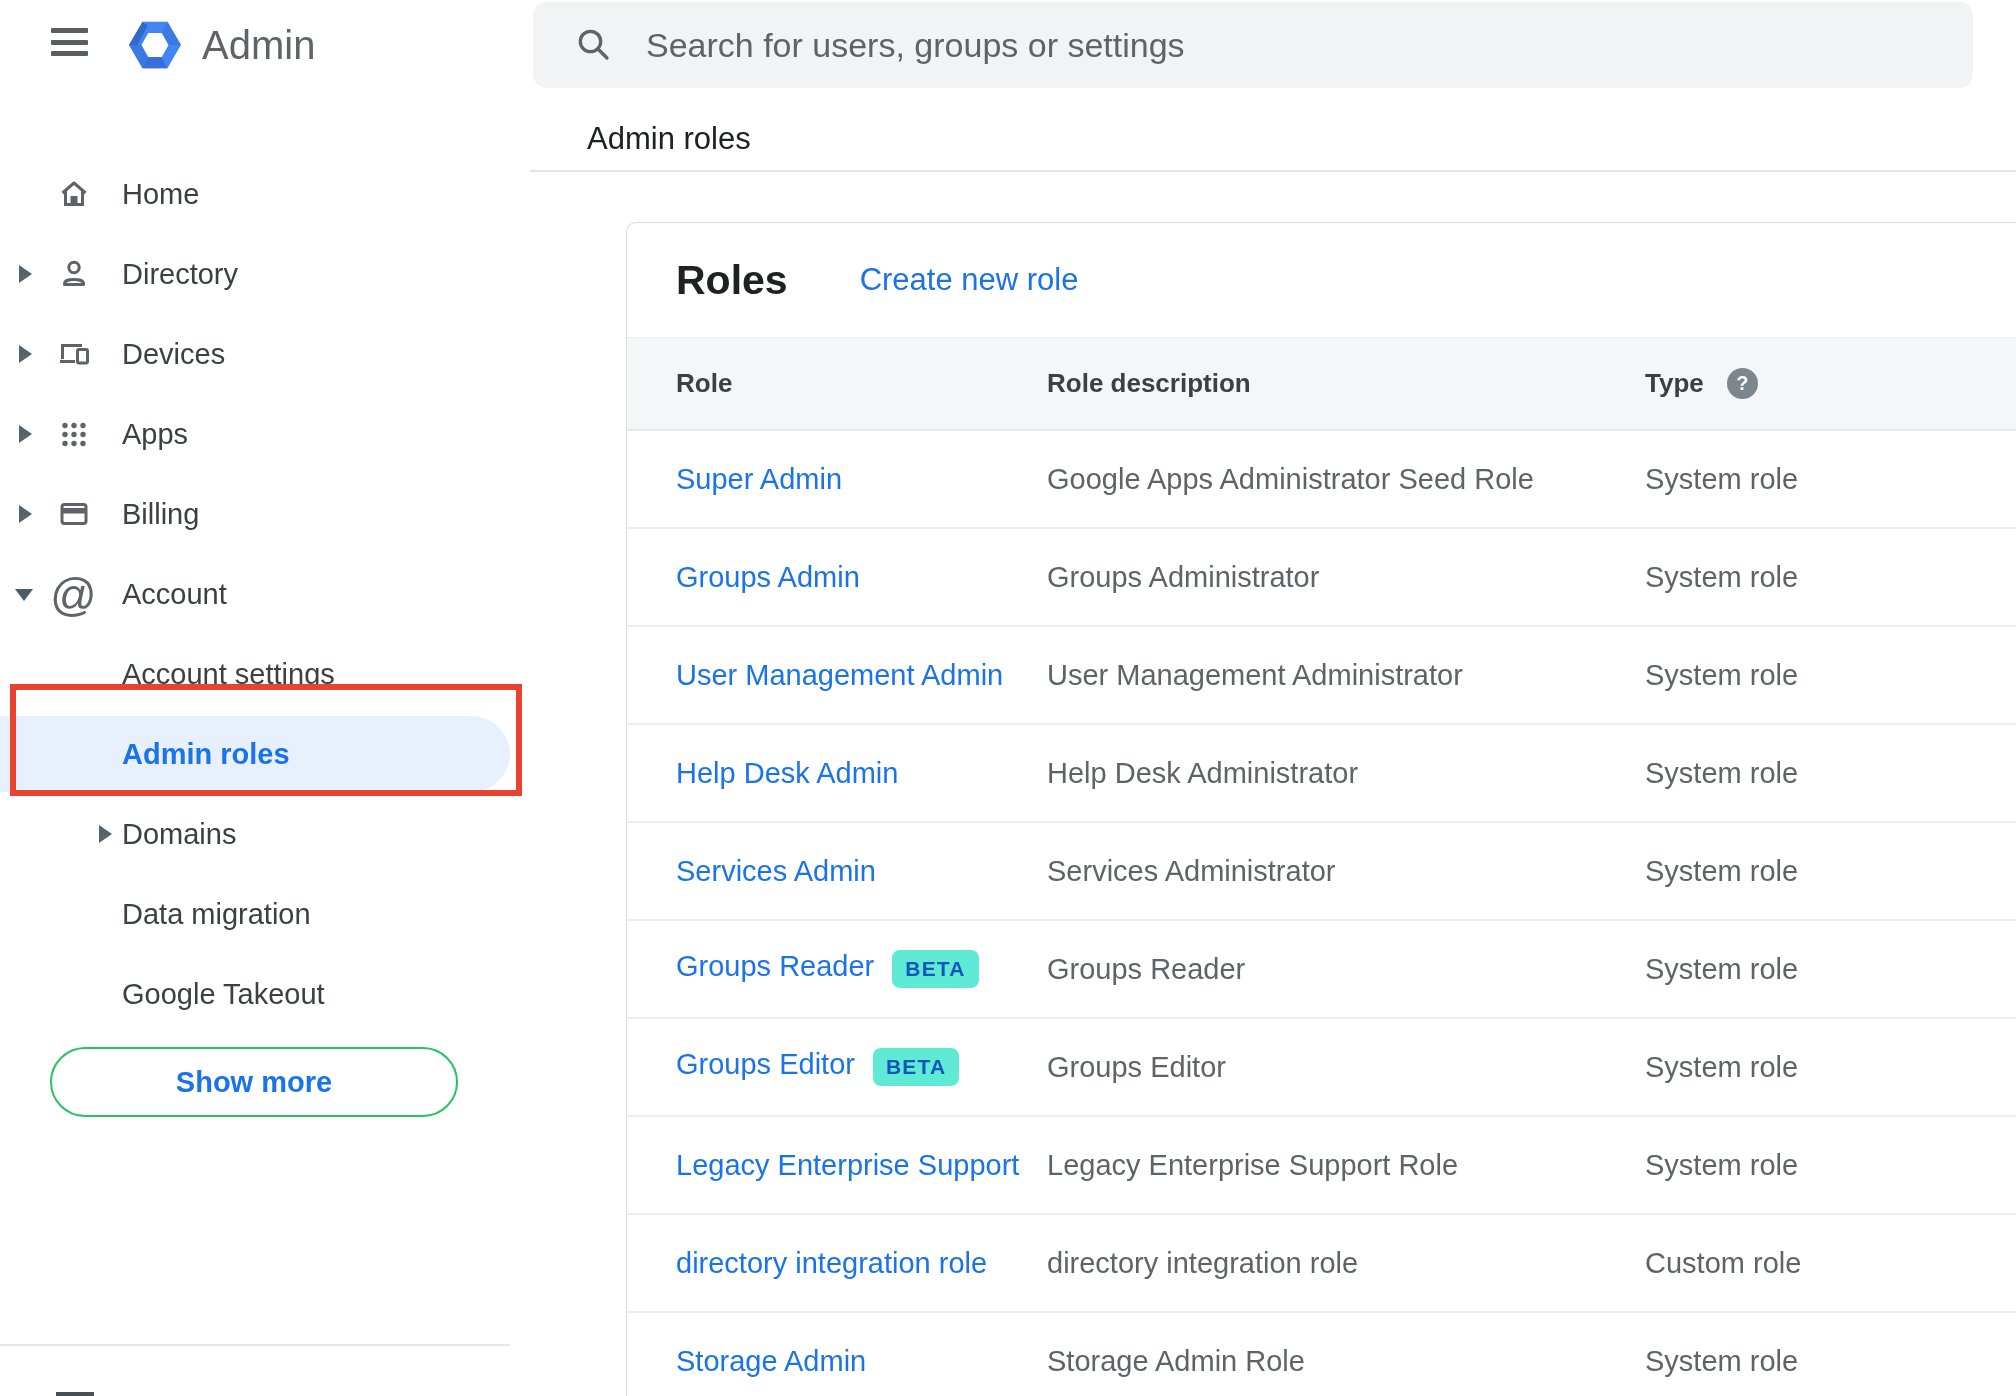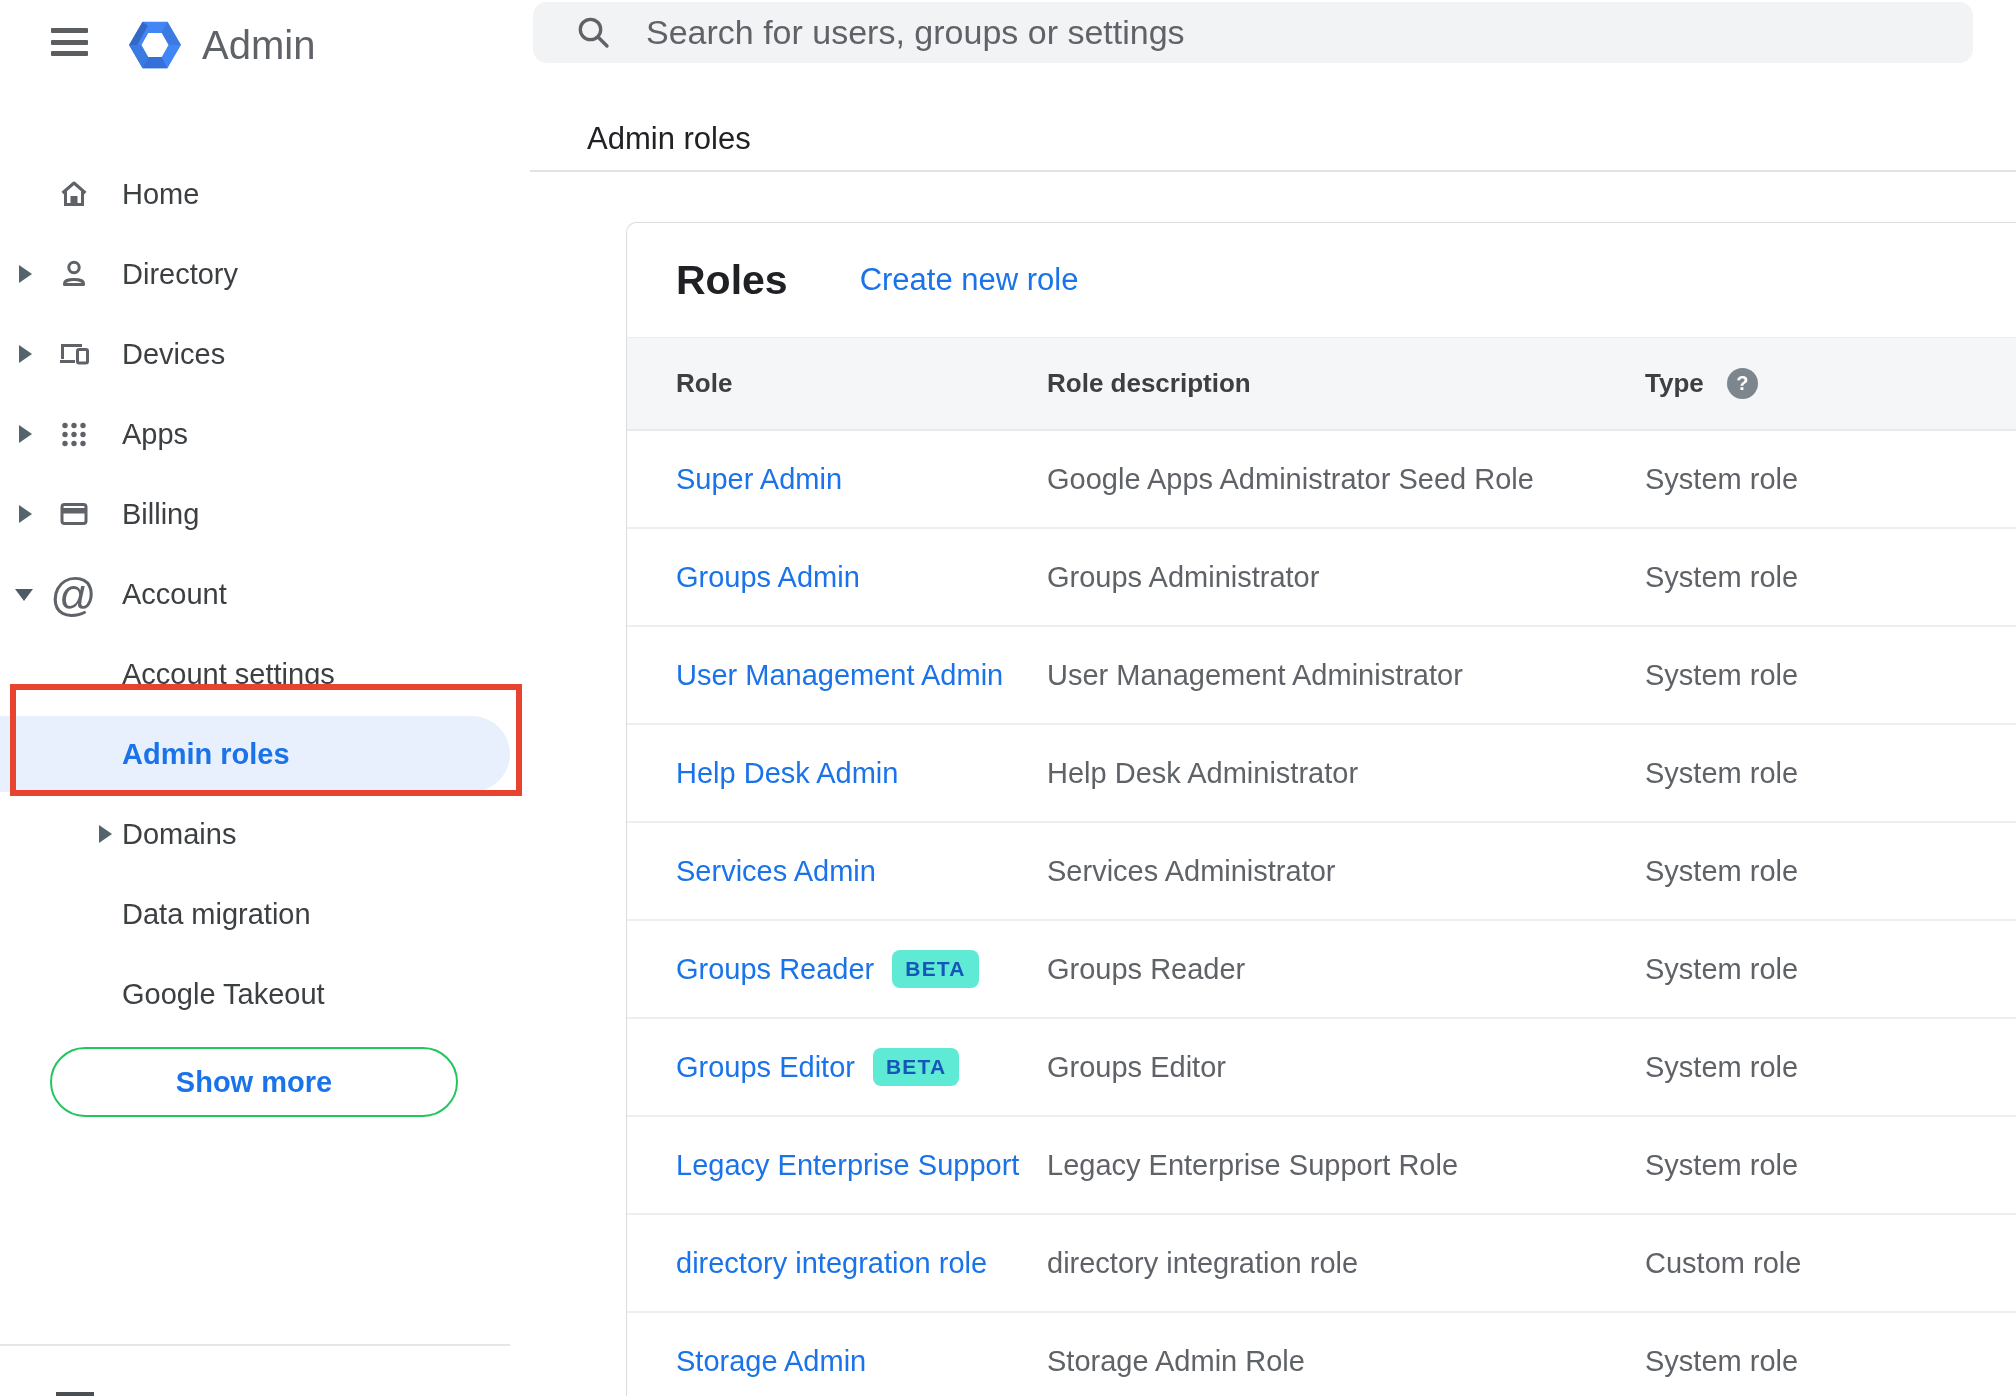--- a/index.html
+++ b/index.html
@@ -39,21 +39,21 @@
     background:#fff; border:2px solid #22c55e; border-radius:36px;
     color:#1a73e8; font-size:29px; font-weight:bold; cursor:pointer;
     display:flex; align-items:center; justify-content:center; }
 
   .sidebar-bottom-divider { position:absolute; left:0; top:1344px; width:510px; height:2px; background:#e4e6e7; }
   .bottom-partial-icon { position:absolute; left:56px; top:1392px; width:38px; height:4px; background:#4a4f54; }
 
   
   .main { position:absolute; left:530px; top:0; right:0; bottom:0; }
 
-  .search-bar { position:absolute; left:3px; top:2px; width:1440px; height:61px;
+  .search-bar { position:absolute; left:3px; top:2px; width:1440px; height:86px;
     background:#f1f3f4; border-radius:14px; display:flex; align-items:center; padding-left:41px; }
   .search-bar svg { flex:0 0 auto; }
   .search-input { margin-left:32px; flex:1 1 auto; height:60px; background:transparent; border:none; outline:none;
     font-size:34px; color:#3c4043; font-family:"Liberation Sans","DejaVu Sans",sans-serif; }
   .search-input::placeholder { color:#5f6368; opacity:1; }
 
   .breadcrumb { position:absolute; left:57px; top:121px; font-size:31px; color:#202124; }
   .top-rule { position:absolute; left:0; right:0; top:170px; height:2px; background:#e1e3e4; }
 
   .card { position:absolute; left:96px; top:222px; width:1460px; height:1240px;
@@ -65,21 +65,21 @@
 
   .grid-cols { display:grid; grid-template-columns:371px 598px auto; padding-left:49px; align-items:center; }
 
   .table-head { height:94px; background:#f5f6f7; border-top:1px solid #ececec; border-bottom:2px solid #e7e9ea;
     font-size:26px; color:#3c4043; font-weight:bold; }
   .type-cell { display:flex; align-items:center; gap:23px; }
   .help-circle { width:31px; height:31px; border-radius:50%; background:#7d858d; color:#fff;
     font-size:20px; font-weight:bold; display:flex; align-items:center; justify-content:center; cursor:pointer; }
 
   .t-row { height:98px; border-bottom:2px solid #eceef0; }
-  .role-cell { display:flex; align-items:center; }
+  .role-cell { display:flex; align-items:flex-start; }
   .role-link { font-size:29px; color:#1a73e8; text-decoration:none; cursor:pointer; white-space:nowrap; }
   .beta-badge { margin-left:18px; background:#5eead4; color:#1656b9; font-size:21px; font-weight:bold;
     letter-spacing:1.2px; padding:7px 13px; border-radius:8px; }
   .desc-cell, .type-val { font-size:29px; color:#5f6368; }
 
   .ico { stroke:#5f6368; stroke-width:3; fill:none; }
   .ico-fill { fill:#5f6368; }
 </style>
 </head>
 <body>

